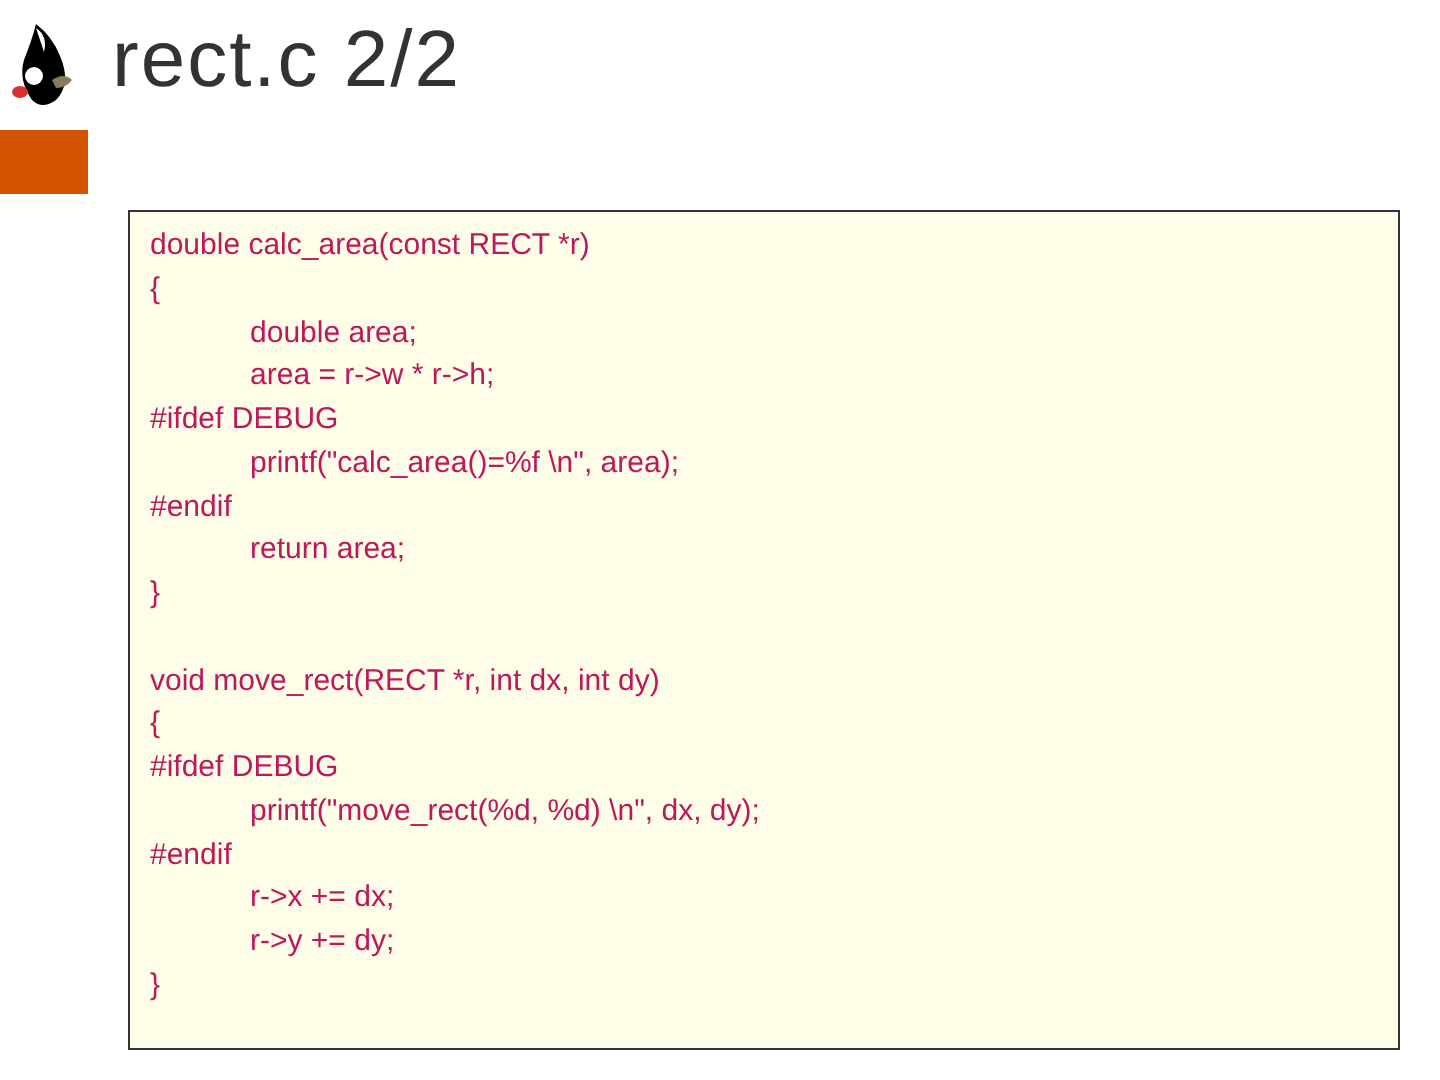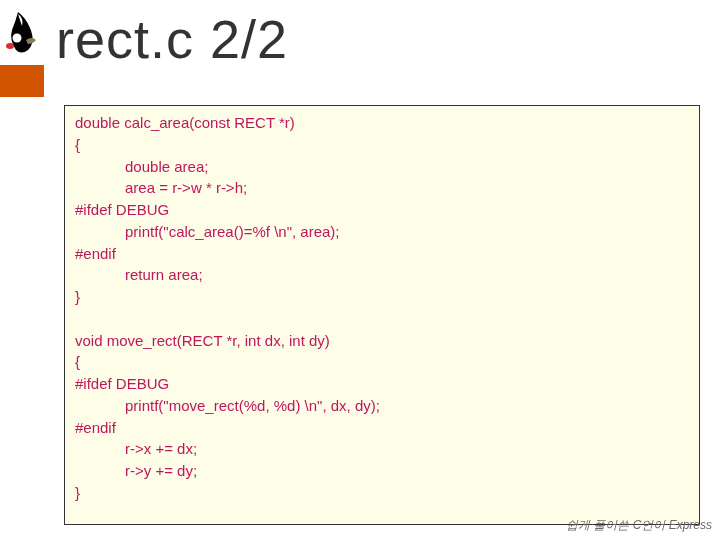--- a/index.html
+++ b/index.html
@@ -29,21 +29,21 @@
     position: absolute;
     left: 6px;
     top: 10px;
     width: 34px;
     height: 46px;
   }
   .title {
     position: absolute;
     left: 56px;
     top: 8px;
-    font-size: 54px;
+    font-size: 40px;
     color: #333333;
     letter-spacing: 1px;
   }
   .codebox {
     position: absolute;
     left: 64px;
     top: 105px;
     width: 636px;
     height: 420px;
     background: #fdfde8;
@@ -98,15 +98,14 @@
 
 void move_rect(RECT *r, int dx, int dy)
 {
 #ifdef DEBUG
             printf("move_rect(%d, %d) \n", dx, dy);
 #endif
             r-&gt;x += dx;
             r-&gt;y += dy;
 }</div>
 
-  <div class="footer">쉽게 풀어쓴 C언어 Express</div>
 
 </div>
 
 </body></html>

